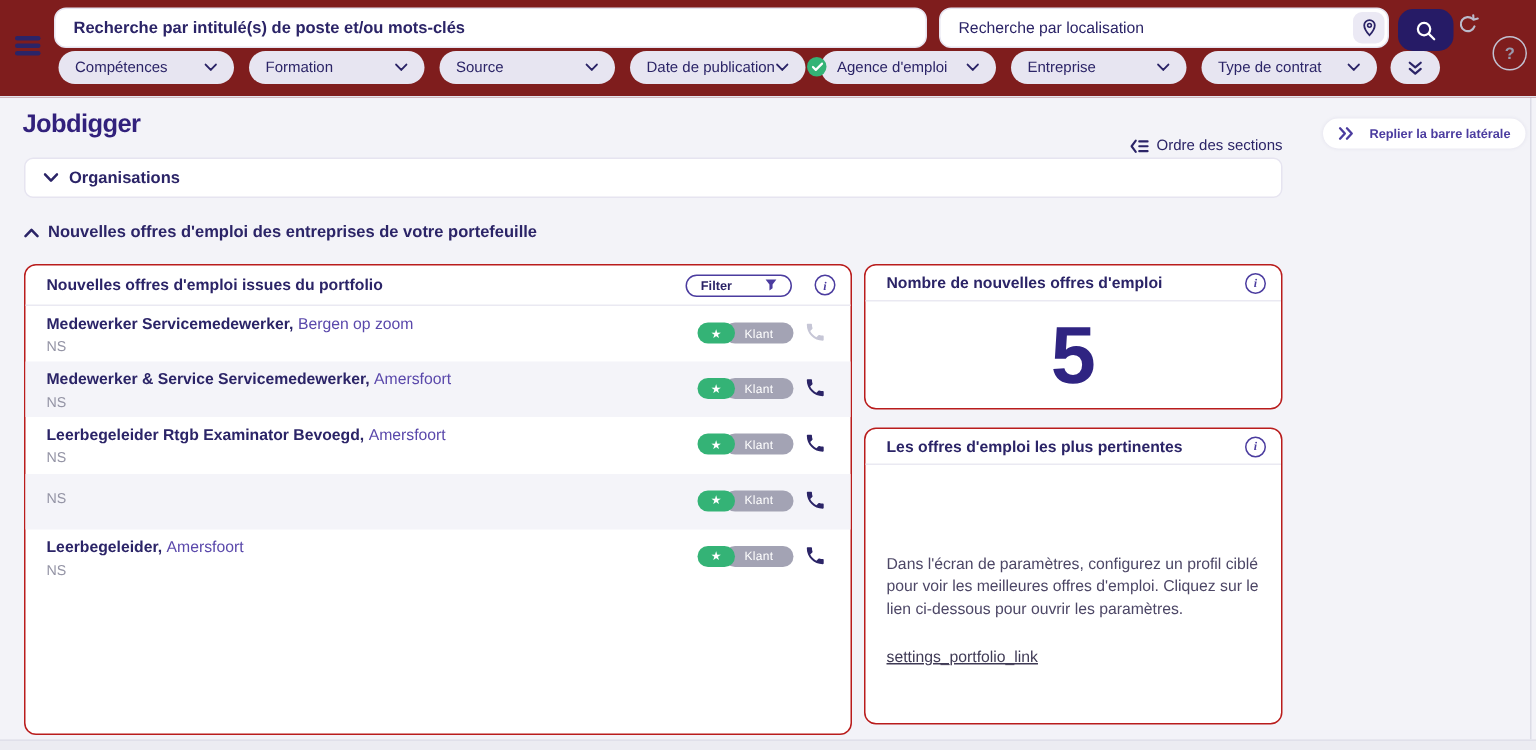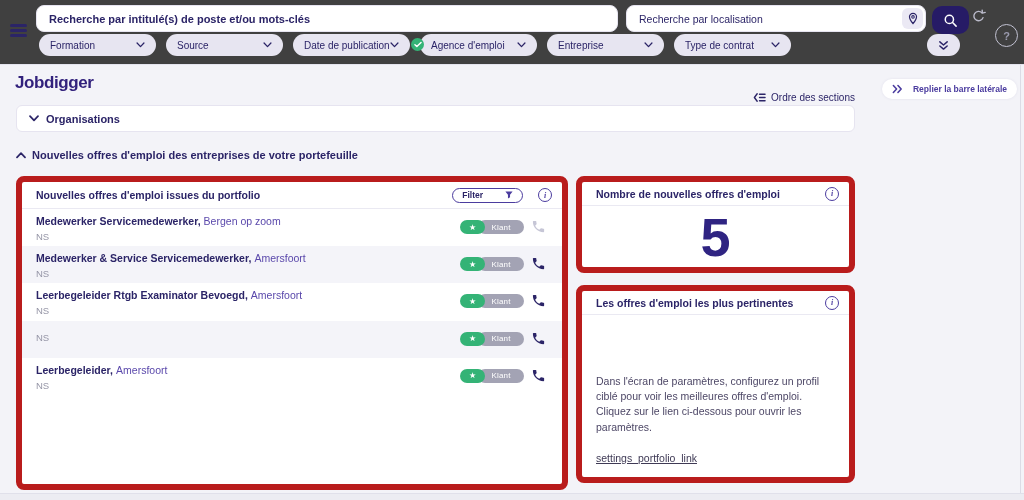--- a/index.html
+++ b/index.html
@@ -5,21 +5,21 @@
   html,body{margin:0;padding:0}
   body{
     width:1024px;height:500px;overflow:hidden;
     background:#f3f3f8;
     font-family:"Liberation Sans","DejaVu Sans",sans-serif;
     color:#2b2467;
   }
   .screen{position:relative;width:1024px;height:500px}
 
   
-  .topbar{position:absolute;left:0;top:0;width:1024px;height:64px;background:#404040;border-bottom:1px solid #e4e4ee;z-index:5}
+  .topbar{position:absolute;left:0;top:0;width:1024px;height:64px;background:#7f1d1d;border-bottom:1px solid #e4e4ee;z-index:5}
   .hamburger{position:absolute;left:10px;top:24px;width:17px;height:13px;display:flex;flex-direction:column;justify-content:space-between;cursor:pointer}
   .hamburger span{height:2.6px;background:#2b2467;border-radius:2px}
 
   .search-main{position:absolute;left:36px;top:5px;width:582px;height:27px;box-sizing:border-box;
     background:#fff;border:1px solid #e6e4f0;border-radius:8px;padding:0 12px;
     font-family:inherit;font-size:11px;font-weight:bold;color:#2b2467;outline:none}
   .search-main::placeholder,.search-loc::placeholder{color:#2b2467;opacity:1}
 
   .loc-wrap{position:absolute;left:626px;top:5px;width:300px;height:27px}
   .search-loc{width:100%;height:100%;box-sizing:border-box;background:#fff;border:1px solid #e6e4f0;border-radius:8px;
@@ -50,21 +50,21 @@
   .collapse-btn .lbl{font-size:8.5px;font-weight:bold;color:#4b3c9f}
 
   .org-bar{position:absolute;left:16px;top:105px;width:839px;height:27px;box-sizing:border-box;background:#fff;
     border:1px solid #e6e4f0;border-radius:6px;display:flex;align-items:center;gap:7px;padding-left:12px;cursor:pointer}
   .org-bar .lbl{font-size:11px;font-weight:bold;color:#2b2467}
 
   .section-head{position:absolute;left:16px;top:149px;display:flex;align-items:center;gap:6px;cursor:pointer}
   .section-head .lbl{font-size:11px;font-weight:bold;color:#2b2467}
 
   
-  .card{position:absolute;background:#fff;border:6px solid #b91c1c;border-radius:8px;box-sizing:border-box}
+  .card{position:absolute;background:#fff;border:1px solid #b91c1c;border-radius:8px;box-sizing:border-box}
   .jobs-card{left:16px;top:176px;width:552px;height:314px}
   .count-card{left:576px;top:176px;width:279px;height:97px}
   .pert-card{left:576px;top:285px;width:279px;height:198px}
 
   .card-head{display:flex;align-items:center;border-bottom:1px solid #eae9f2;padding:0 10px 0 14px;box-sizing:border-box}
   .jobs-card .card-head{height:27px}
   .count-card .card-head,.pert-card .card-head{height:24px}
   .card-title{flex:1;font-size:10.5px;font-weight:bold;color:#2b2467;white-space:nowrap;overflow:hidden}
   .info{width:12px;height:12px;border:1px solid #4b3c9f;border-radius:50%;display:flex;align-items:center;justify-content:center;
     font-size:8px;font-weight:bold;color:#4b3c9f;flex:0 0 auto;cursor:pointer;font-family:"Liberation Serif","DejaVu Serif",serif;font-style:italic}
@@ -134,20 +134,27 @@
           <path d="M11.9 1.2l.2 3.2 3-.8" fill="none" stroke="#bbbbcb" stroke-width="1.5" stroke-linecap="round" stroke-linejoin="round"></path>
         </svg>
     </div>
 
     <div class="help">
         <span>?</span>
       </div>
 
     <div class="pills">
         <div class="pill">
+    <span class="pill-label">Compétences</span>
+    <svg width="9" height="6" viewBox="0 0 10 7">
+            <path d="M1 1.2L5 5.4l4-4.2" fill="none" stroke="#2b2467" stroke-width="1.5" stroke-linecap="round" stroke-linejoin="round"></path>
+          </svg>
+
+  </div>
+        <div class="pill">
     <span class="pill-label">Formation</span>
     <svg width="9" height="6" viewBox="0 0 10 7">
             <path d="M1 1.2L5 5.4l4-4.2" fill="none" stroke="#2b2467" stroke-width="1.5" stroke-linecap="round" stroke-linejoin="round"></path>
           </svg>
 
   </div>
         <div class="pill">
     <span class="pill-label">Source</span>
     <svg width="9" height="6" viewBox="0 0 10 7">
             <path d="M1 1.2L5 5.4l4-4.2" fill="none" stroke="#2b2467" stroke-width="1.5" stroke-linecap="round" stroke-linejoin="round"></path>

